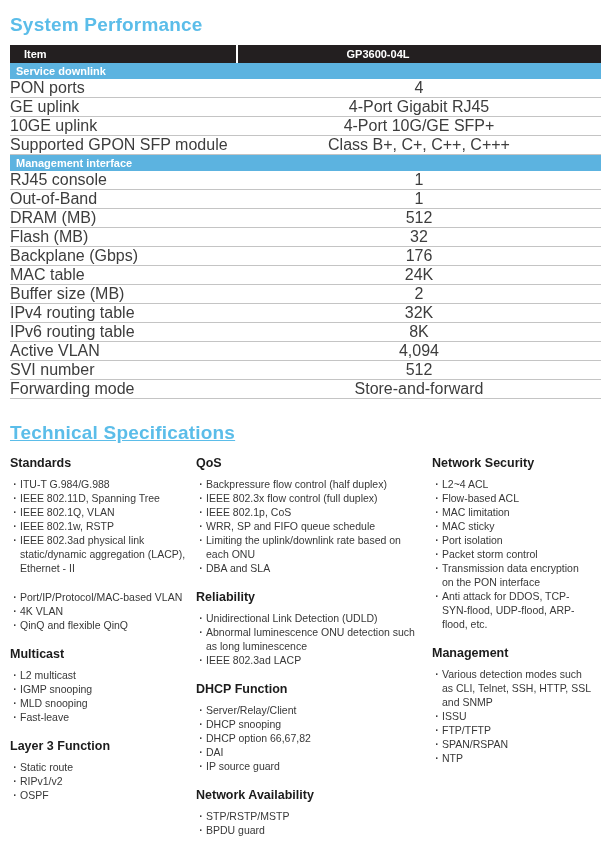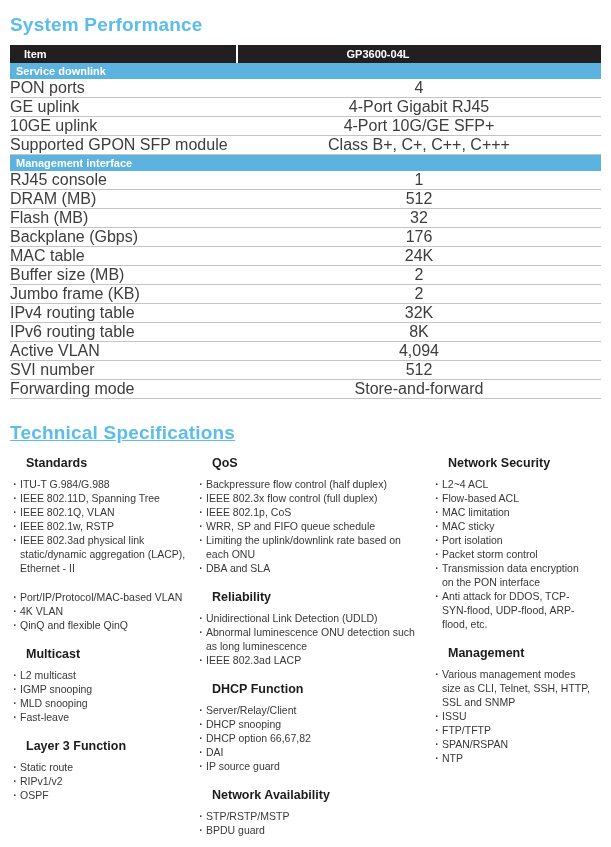--- a/index.html
+++ b/index.html
@@ -42,21 +42,21 @@
   }
   td.item-cell{padding-left:6px;text-align:left;}
   td.value-cell{text-align:center;padding-right:55px;}
   .spec-grid{
     display:grid;grid-template-columns:186px 236px 169px;
     margin-top:12px;
   }
   .spec-block{margin:0 0 15px 0;}
   h3.spec-heading{
     font-size:12.5px;font-weight:bold;color:#1c1c1c;
-    margin:0 0 7px 16px;
+    margin:0 0 7px 0;
   }
   ul.spec-list{list-style:none;margin:0;padding:0;}
   li.spec-item{
     display:flex;align-items:flex-start;
     font-size:10.5px;line-height:14px;color:#383838;
   }
   .dot{flex:0 0 10px;width:10px;text-align:center;font-weight:bold;}
   .txt{flex:1;padding-right:8px;}
 </style>
 </head>
@@ -98,44 +98,44 @@
           <td class="value-cell">Class B+, C+, C++, C+++</td>
         </tr>
         <tr class="section-row">
           <td class="section-label" colspan="2">Management interface</td>
         </tr>
         <tr class="data-row">
           <td class="item-cell">RJ45 console</td>
           <td class="value-cell">1</td>
         </tr>
         <tr class="data-row">
+          <td class="item-cell">Out-of-Band</td>
+          <td class="value-cell">1</td>
+        </tr>
+        <tr class="data-row">
           <td class="item-cell">DRAM (MB)</td>
           <td class="value-cell">512</td>
         </tr>
         <tr class="data-row">
           <td class="item-cell">Flash (MB)</td>
           <td class="value-cell">32</td>
         </tr>
         <tr class="data-row">
           <td class="item-cell">Backplane (Gbps)</td>
           <td class="value-cell">176</td>
         </tr>
         <tr class="data-row">
           <td class="item-cell">MAC table</td>
           <td class="value-cell">24K</td>
         </tr>
         <tr class="data-row">
           <td class="item-cell">Buffer size (MB)</td>
           <td class="value-cell">2</td>
         </tr>
         <tr class="data-row">
-          <td class="item-cell">Jumbo frame (KB)</td>
-          <td class="value-cell">2</td>
-        </tr>
-        <tr class="data-row">
           <td class="item-cell">IPv4 routing table</td>
           <td class="value-cell">32K</td>
         </tr>
         <tr class="data-row">
           <td class="item-cell">IPv6 routing table</td>
           <td class="value-cell">8K</td>
         </tr>
         <tr class="data-row">
           <td class="item-cell">Active VLAN</td>
           <td class="value-cell">4,094</td>
@@ -357,21 +357,21 @@
               <span class="dot">·</span>
               <span class="txt">Anti attack for DDOS, TCP-SYN-flood, UDP-flood, ARP-flood, etc.</span>
             </li>
           </ul>
         </section>
         <section class="spec-block">
           <h3 class="spec-heading">Management</h3>
           <ul class="spec-list">
             <li class="spec-item">
               <span class="dot">·</span>
-              <span class="txt">Various management modes size as CLI, Telnet, SSH, HTTP, SSL and SNMP</span>
+              <span class="txt">Various detection modes such as CLI, Telnet, SSH, HTTP, SSL and SNMP</span>
             </li>
             <li class="spec-item">
               <span class="dot">·</span>
               <span class="txt">ISSU</span>
             </li>
             <li class="spec-item">
               <span class="dot">·</span>
               <span class="txt">FTP/TFTP</span>
             </li>
             <li class="spec-item">

